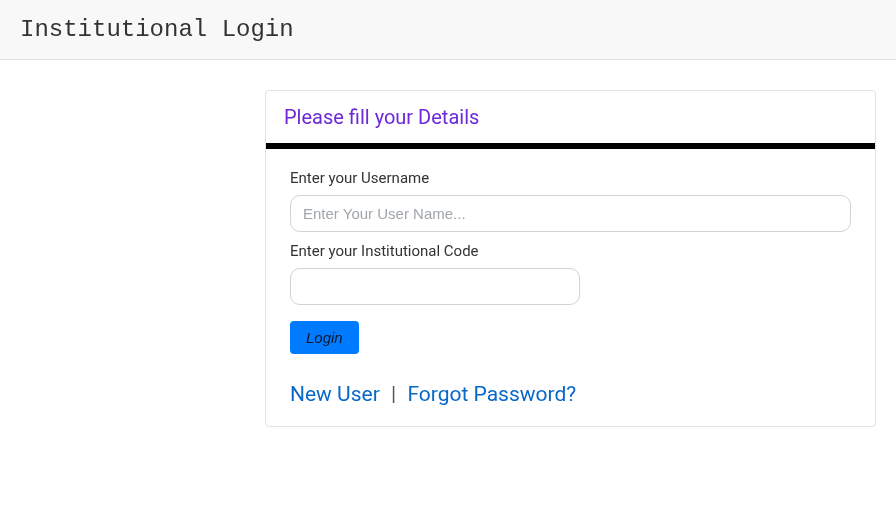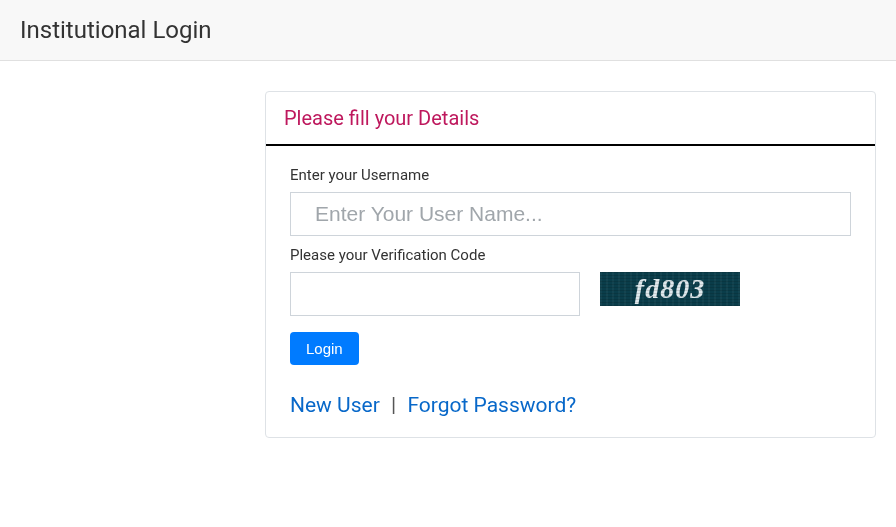--- a/index.html
+++ b/index.html
@@ -14,58 +14,59 @@
     }
     .header {
       background: #f8f8f8;
       border-bottom: 1px solid #e0e0e0;
       padding: 16px 10px;
     }
     .header h1 {
       font-size: 24px;
       font-weight: 400;
       color: #333;
+      font-family: Liberation Mono, monospace;
     }
     .container {
       max-width: 896px;
       padding: 0 10px;
     }
     .card {
       margin-left: 255px;
       margin-right: 10px;
       margin-top: 30px;
       border: 1px solid #dee2e6;
       border-radius: 4px;
       background: #fff;
     }
     .card-header {
       padding: 14px 18px;
-      border-bottom: 2px solid #000000;
+      border-bottom: 6px solid #000000;
       font-size: 20px;
       font-weight: 400;
-      color: #be185d;
+      color: #6d28d9;
     }
     .card-body {
       padding: 20px 24px;
     }
     .form-group {
       margin-bottom: 10px;
     }
     .form-label {
       display: block;
       font-size: 15px;
       color: #333;
       margin-bottom: 8px;
     }
     .form-control {
       width: 100%;
-      padding: 9px 24px;
-      font-size: 21px;
+      padding: 9px 12px;
+      font-size: 15px;
       border: 1px solid #ced4da;
-      border-radius: 0;
+      border-radius: 10px;
       color: #495057;
       background: #fff;
     }
     .form-control::placeholder {
       color: #a0a6ab;
     }
     .captcha-row {
       display: flex;
       align-items: flex-start;
       gap: 20px;
@@ -93,27 +94,28 @@
       content: "";
       position: absolute;
       top: 0; left: 0; right: 0; bottom: 0;
       background: repeating-linear-gradient(0deg, rgba(0,0,0,0.12) 0 1px, transparent 1px 3px),
                   repeating-linear-gradient(90deg, rgba(255,255,255,0.04) 0 2px, transparent 2px 6px);
       pointer-events: none;
     }
     .btn-login {
       display: inline-block;
       background: #007bff;
-      color: #ffffff;
+      color: #0f172a;
       font-size: 15px;
       padding: 8px 16px;
       border: none;
       border-radius: 4px;
       cursor: pointer;
       margin-top: 6px;
+      font-style: italic;
     }
     .links {
       margin-top: 28px;
       font-size: 21px;
     }
     .links a {
       color: #0868c9;
       text-decoration: none;
       cursor: pointer;
     }
@@ -136,24 +138,23 @@
     <div class="card-header">Please fill your Details</div>
     <div class="card-body">
 
       <div class="form-group">
         <label class="form-label">Enter your Username</label>
         <input type="text" class="form-control" placeholder="Enter Your User Name..." style="">
       </div>
 
 
       <div class="form-group">
-        <label class="form-label">Please your Verification Code</label>
+        <label class="form-label">Enter your Institutional Code</label>
         <div class="captcha-row">
           <input type="text" class="form-control captcha-input" style="">
-          <div class="captcha-img">fd803</div>
         </div>
       </div>
 
       <button class="btn-login">Login</button>
 
       <div class="links">
         <a>New User</a>
         <span class="sep">|</span>
         <a>Forgot Password?</a>
       </div>

